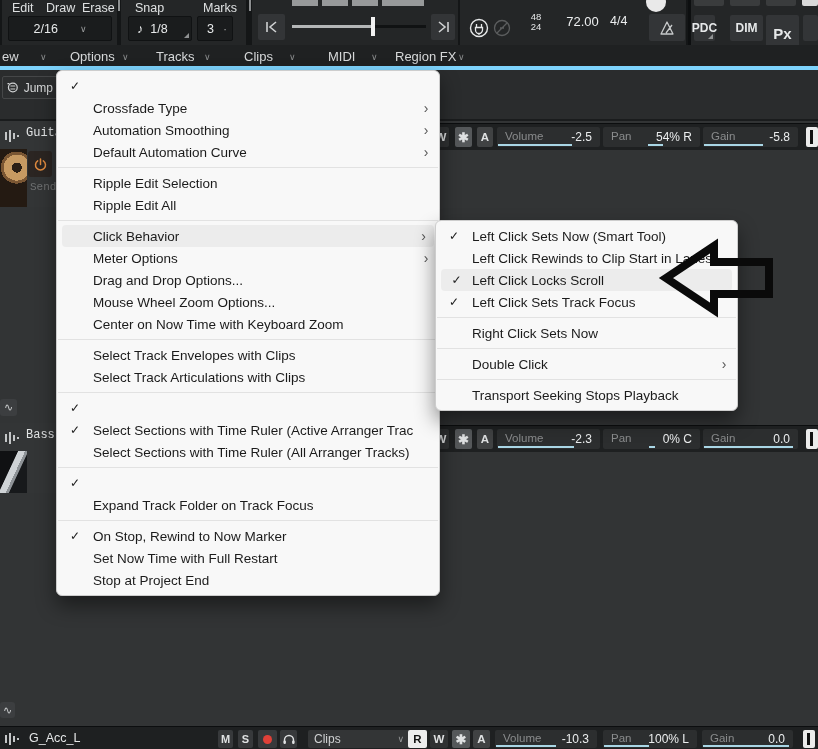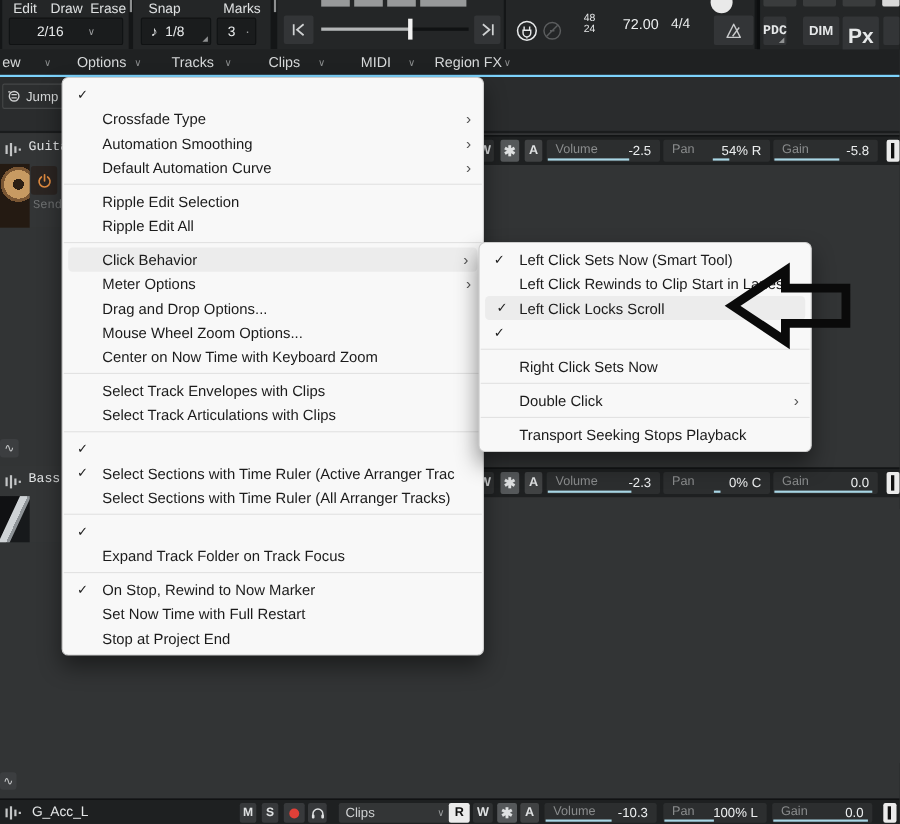--- a/index.html
+++ b/index.html
@@ -18,21 +18,21 @@
   .corner { position:absolute; right:2px; bottom:2px; width:0; height:0;
             border-left:5px solid transparent; border-bottom:5px solid #8f9192; }
   .tbtn { position:absolute; background:#333537; border-radius:2px; display:flex; align-items:center; justify-content:center;
           color:#e6e8e9; font-size:12px; font-weight:bold; }
   .cutbar { position:absolute; top:0; height:6px; background:#97999a; }
   #rec-circle { position:absolute; left:646px; top:-8px; width:20px; height:20px; border-radius:50%; background:#e9e9e9; z-index:3; }
   .vdiv { position:absolute; top:0; width:3px; height:45px; background:#0d0f10; }
   .stack { line-height:10px; font-size:9.5px; text-align:center; color:#e4e6e7; }
 
   
-  #menubar { position:absolute; left:0; top:45px; width:818px; height:25px; background:#1f2122; border-bottom:2px solid #7dd3fc; }
+  #menubar { position:absolute; left:0; top:45px; width:818px; height:25px; background:#1f2122; border-bottom:4px solid #7dd3fc; }
   .mb-item { position:absolute; top:4px; font-size:13px; color:#d6d8d9; }
   .mb-chev { position:absolute; top:7px; font-size:9px; color:#8a8c8d; }
 
   
   #main { position:absolute; left:0; top:70px; width:818px; height:679px; background:#323435; }
   .band-top { position:absolute; left:0; top:0; width:818px; height:51px; background:#2a2c2d; border-bottom:2px solid #1a1c1d; }
 
   .strip { position:absolute; left:0; width:818px; height:27px; background:#1e2021; border-top:1px solid #0c0e0f; }
   .sbtn { position:absolute; top:3px; height:20px; border-radius:2px; display:flex; align-items:center; justify-content:center;
           font-size:11.5px; font-weight:bold; color:#dfe1e2; }
@@ -176,28 +176,28 @@
         
       </div>
       <div class="tbtn" style="left:39px; top:-13px; width:30px; height:19px; background:#3a3c3d;">
         
       </div>
       <div class="tbtn" style="left:75px; top:-13px; width:30px; height:19px; background:#3a3c3d;">
         
       </div>
       <div class="tbtn" style="left:111px; top:-13px; width:16px; height:19px; background:#d9d9d9;"></div>
 
-      <div class="tbtn" style="left:3px; top:15px; width:21px; height:26px;font-family:Liberation Mono, monospace;">
+      <div class="tbtn" style="left:3px; top:15px; width:21px; height:26px;">
         <span>PDC</span>
         <span class="corner"></span>
       </div>
       <div class="tbtn" style="left:39px; top:15px; width:33px; height:26px;">
         <span>DIM</span>
       </div>
-      <div class="tbtn" style="left:75px; top:15px; width:33px; height:37px; font-size:19px;">
+      <div class="tbtn" style="left:75px; top:15px; width:33px; height:37px; font-size:15px;">
         <span>Px</span>
       </div>
       <div class="tbtn" style="left:112px; top:15px; width:15px; height:26px;"></div>
     </div>
   </div>
 
   <div id="menubar">
     <span class="mb-item" style="left:2px;">ew</span>
     <span class="mb-chev" style="left:40px;">∨</span>
     <span class="mb-item" style="left:70px;">Options</span>
@@ -473,20 +473,21 @@
         <span class="lbl">Left Click Rewinds to Clip Start in Lanes</span>
         <span class="arr"></span>
       </div>
       <div class="mi hl">
         <span class="chk">✓</span>
         <span class="lbl">Left Click Locks Scroll</span>
         <span class="arr"></span>
       </div>
       <div class="mi">
         <span class="chk">✓</span>
+        <span class="lbl">Left Click Sets Track Focus</span>
         <span class="arr"></span>
       </div>
       <div class="sep"></div>
       <div class="mi">
         <span class="chk"></span>
         <span class="lbl">Right Click Sets Now</span>
         <span class="arr"></span>
       </div>
       <div class="sep"></div>
       <div class="mi">

